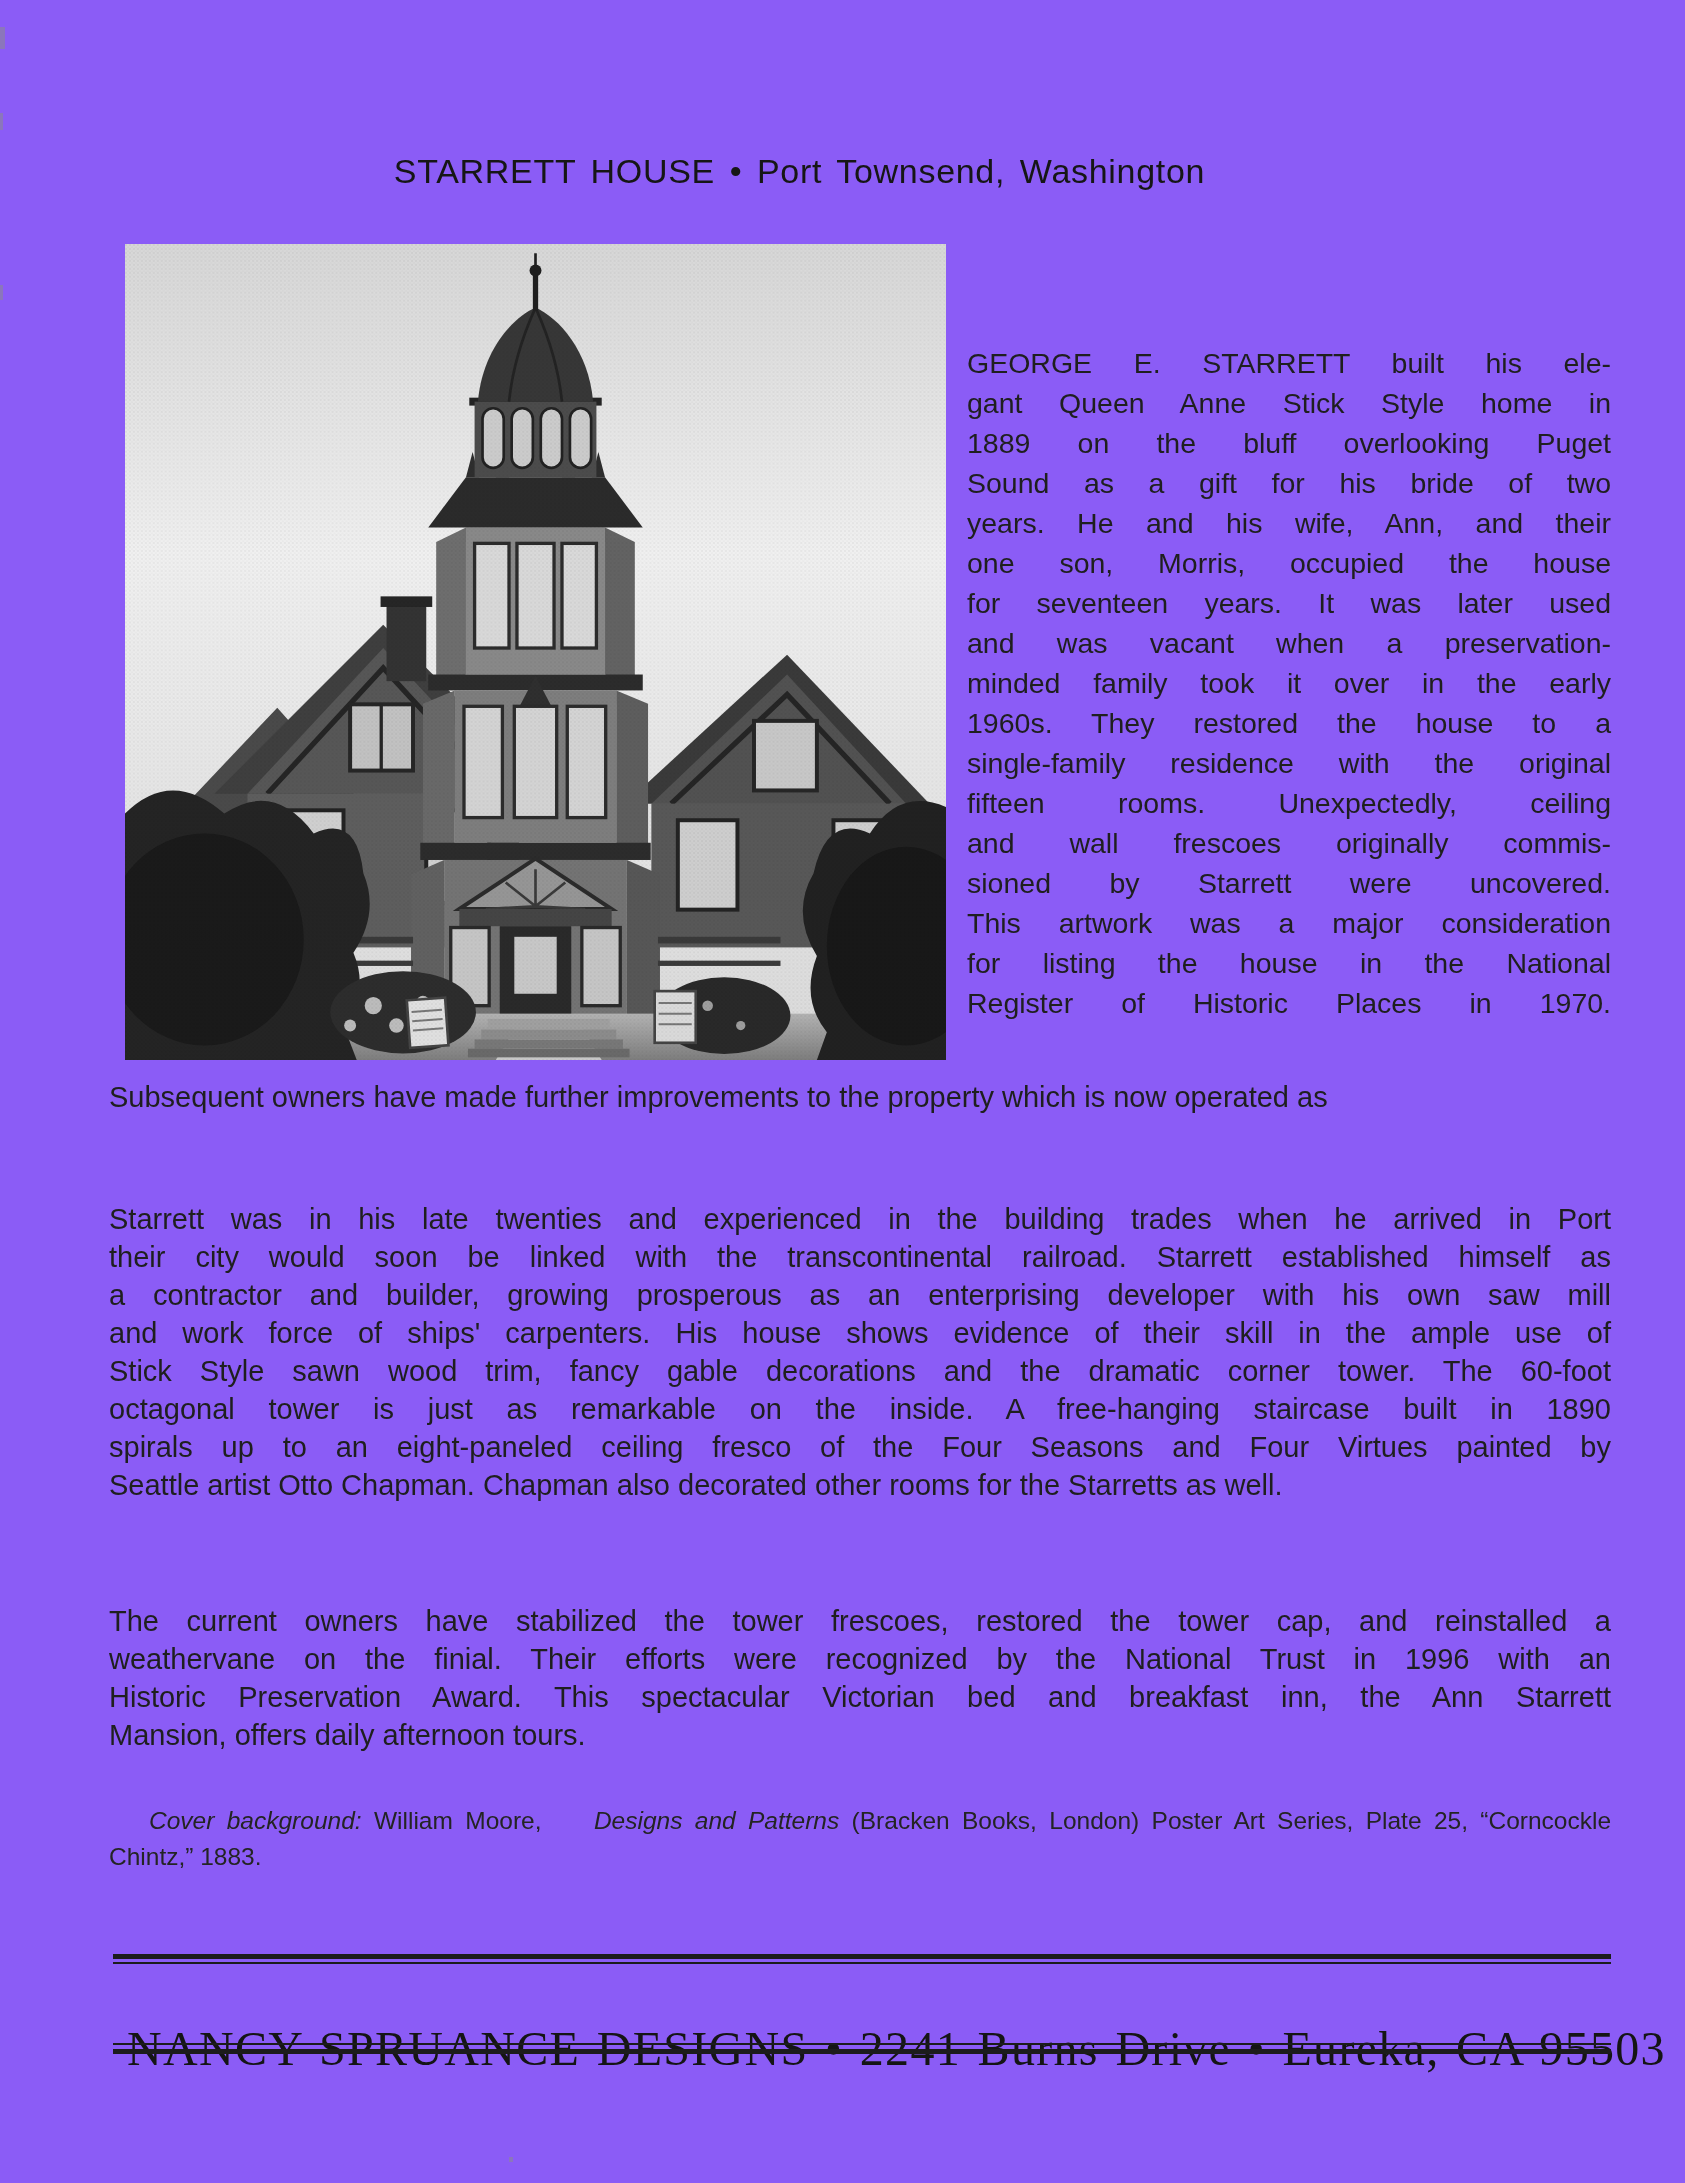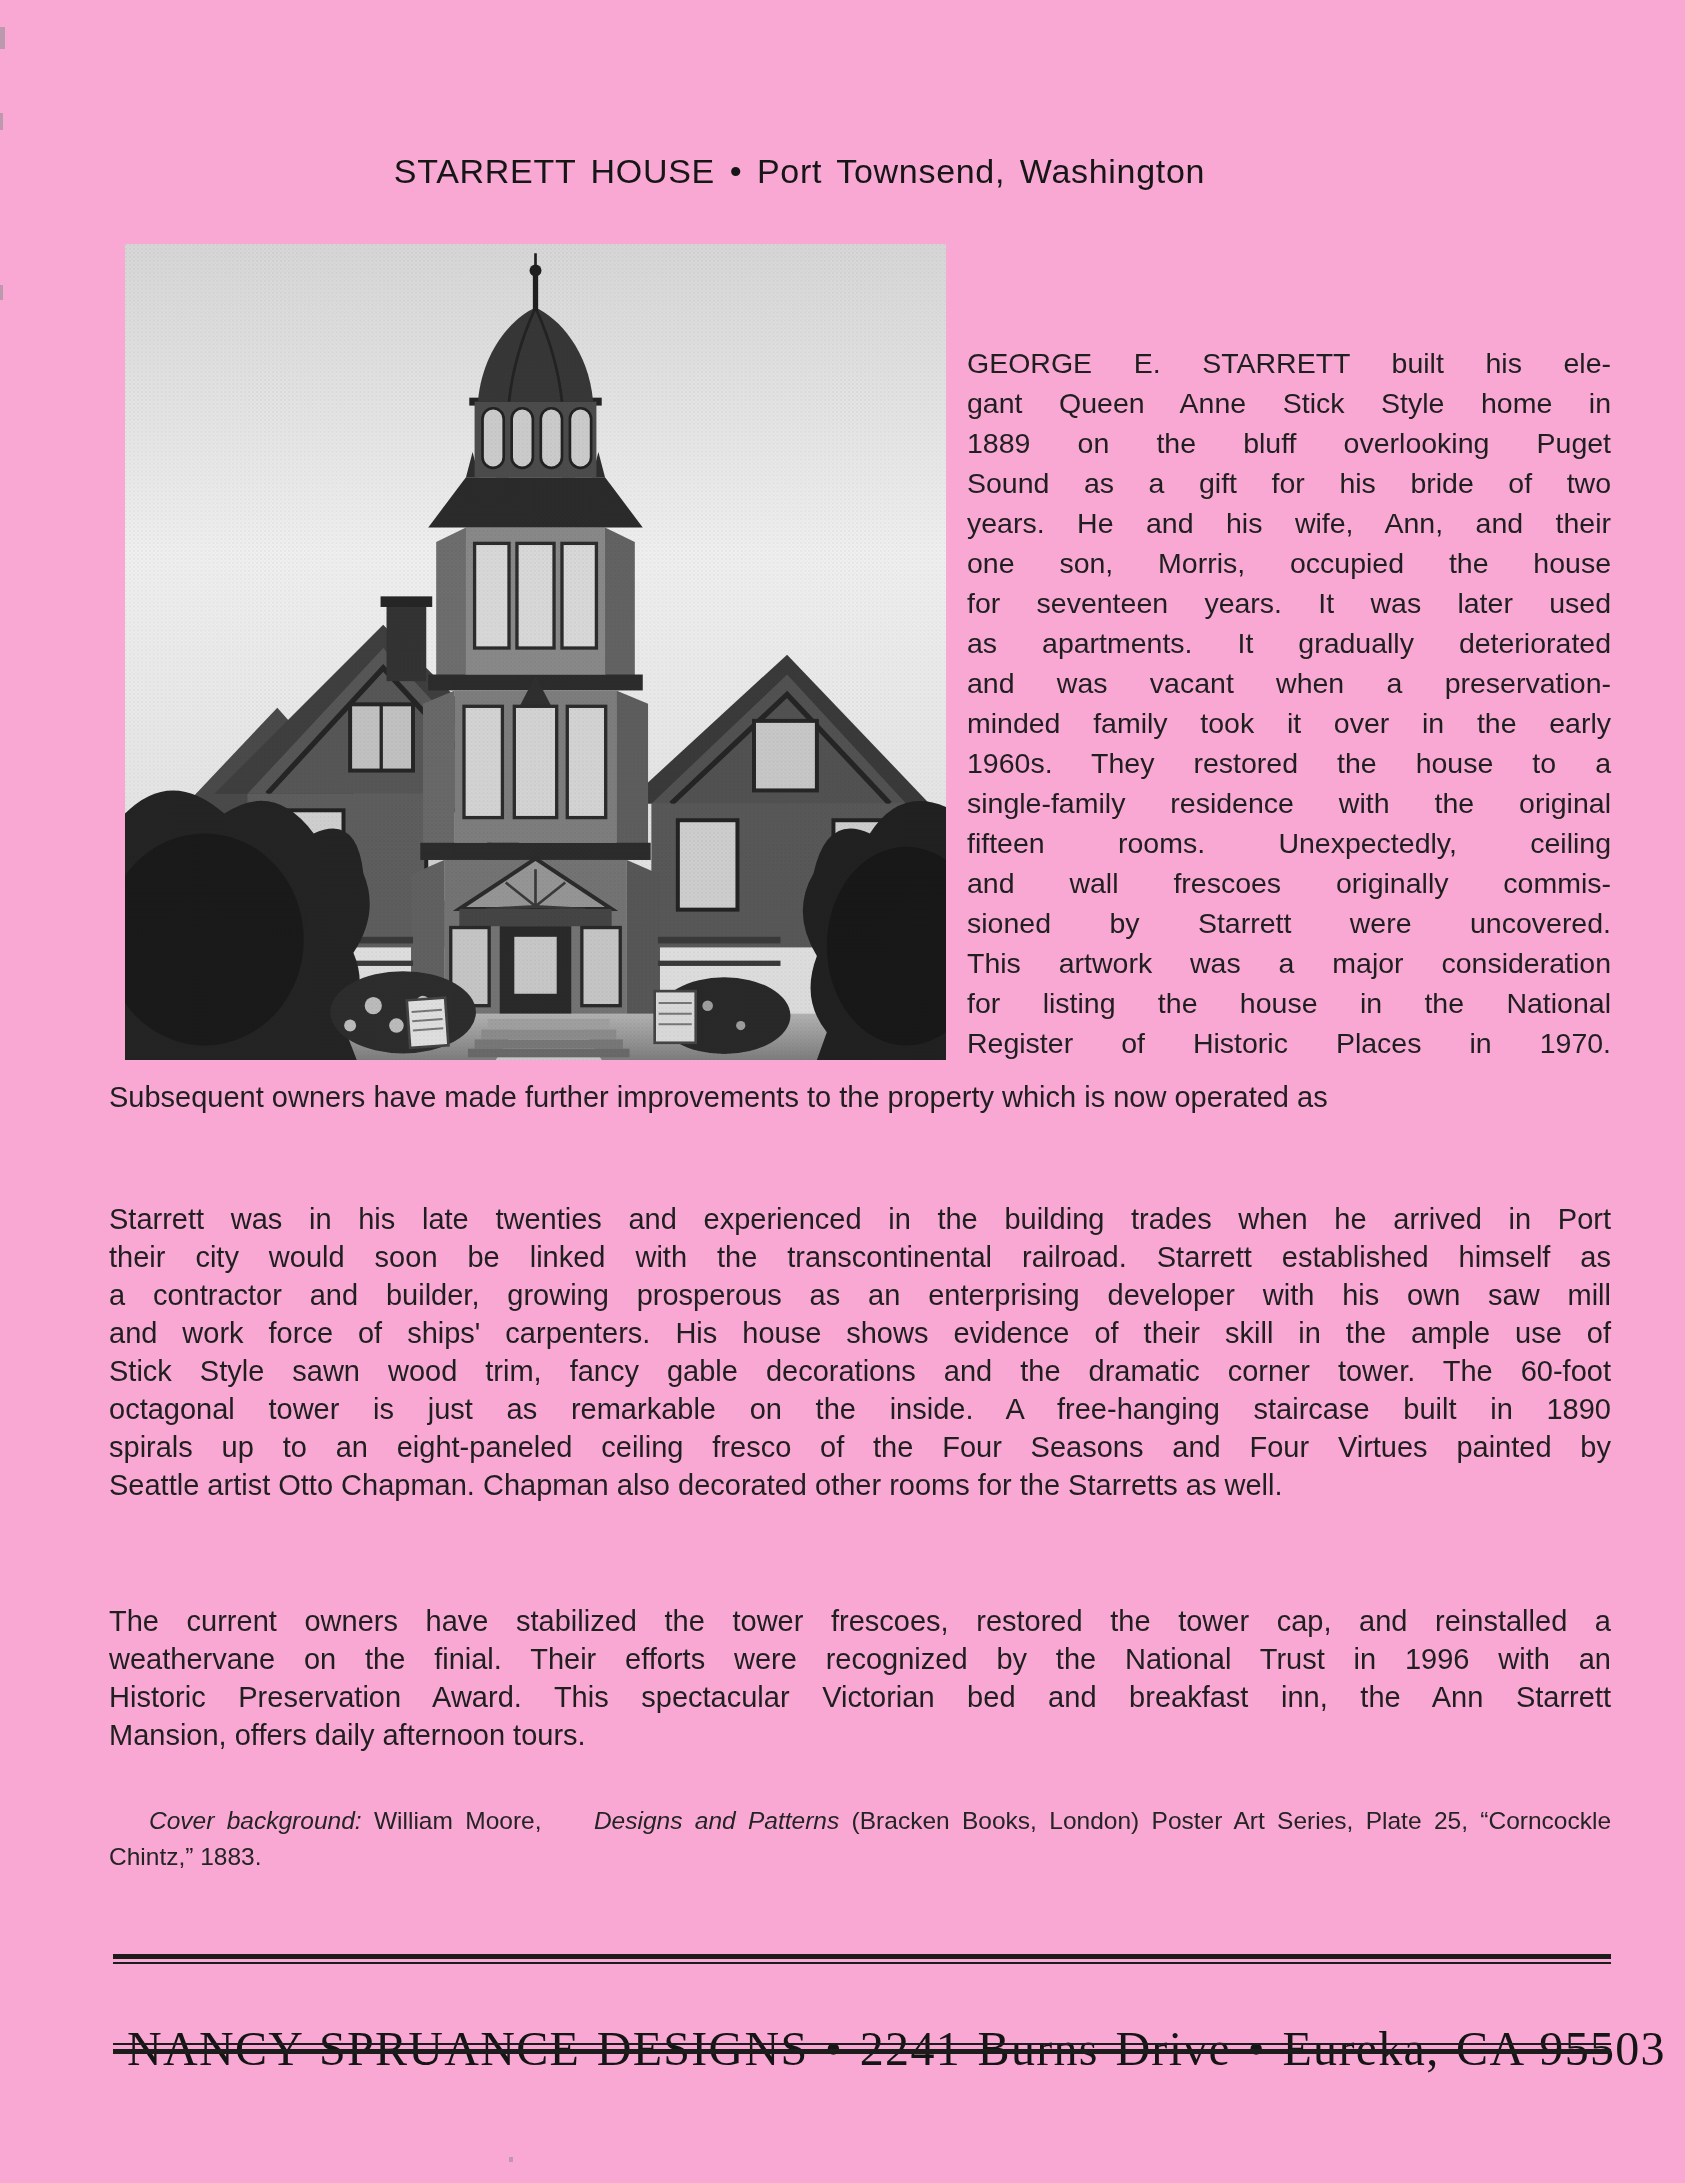--- a/index.html
+++ b/index.html
@@ -1,16 +1,16 @@
 <!DOCTYPE html>
 <html style="font-size:10.6px"><head>
 <meta charset="utf-8">
 <style>
   html,body{margin:0;padding:0;background:#9a9a9a;}
-  .page{position:relative;width:1685px;height:2183px;background:#f9a8d4;overflow:hidden;
+  .page{position:relative;width:1685px;height:2183px;background:#8b5cf6;overflow:hidden;
         font-family:"Liberation Sans","DejaVu Sans",sans-serif;color:#1f1f1f;}
   .title{position:absolute;top:152px;left:0;right:0;text-align:center;font-size:34px;
          letter-spacing:0.7px;word-spacing:4.6px;white-space:nowrap;transform:translateX(-43px);color:#161616;}
   .photo{position:absolute;left:125px;top:244px;width:821px;height:816px;}
   .photo svg{width:100%;height:100%;display:block;}
   .rightcol{position:absolute;left:967px;top:343px;width:644px;font-size:28.5px;line-height:40px;}
   .fullpara{position:absolute;left:109px;width:1502px;font-size:29px;line-height:38px;}
   .jline{text-align:justify;text-align-last:justify;}
   .para-end .jline:last-child{text-align-last:left;}
   #continuation{top:1078px;}
@@ -186,21 +186,20 @@
   </div>
 
   <div class="rightcol" id="rightcol">
       <div class="jline">GEORGE E. STARRETT built his ele-</div>
       <div class="jline">gant Queen Anne Stick Style home in</div>
       <div class="jline">1889 on the bluff overlooking Puget</div>
       <div class="jline">Sound as a gift for his bride of two</div>
       <div class="jline">years. He and his wife, Ann, and their</div>
       <div class="jline">one son, Morris, occupied the house</div>
       <div class="jline">for seventeen years. It was later used</div>
-      <div class="jline">as apartments. It gradually deteriorated</div>
       <div class="jline">and was vacant when a preservation-</div>
       <div class="jline">minded family took it over in the early</div>
       <div class="jline">1960s. They restored the house to a</div>
       <div class="jline">single-family residence with the original</div>
       <div class="jline">fifteen rooms. Unexpectedly, ceiling</div>
       <div class="jline">and wall frescoes originally commis-</div>
       <div class="jline">sioned by Starrett were uncovered.</div>
       <div class="jline">This artwork was a major consideration</div>
       <div class="jline">for listing the house in the National</div>
       <div class="jline">Register of Historic Places in 1970.</div>

